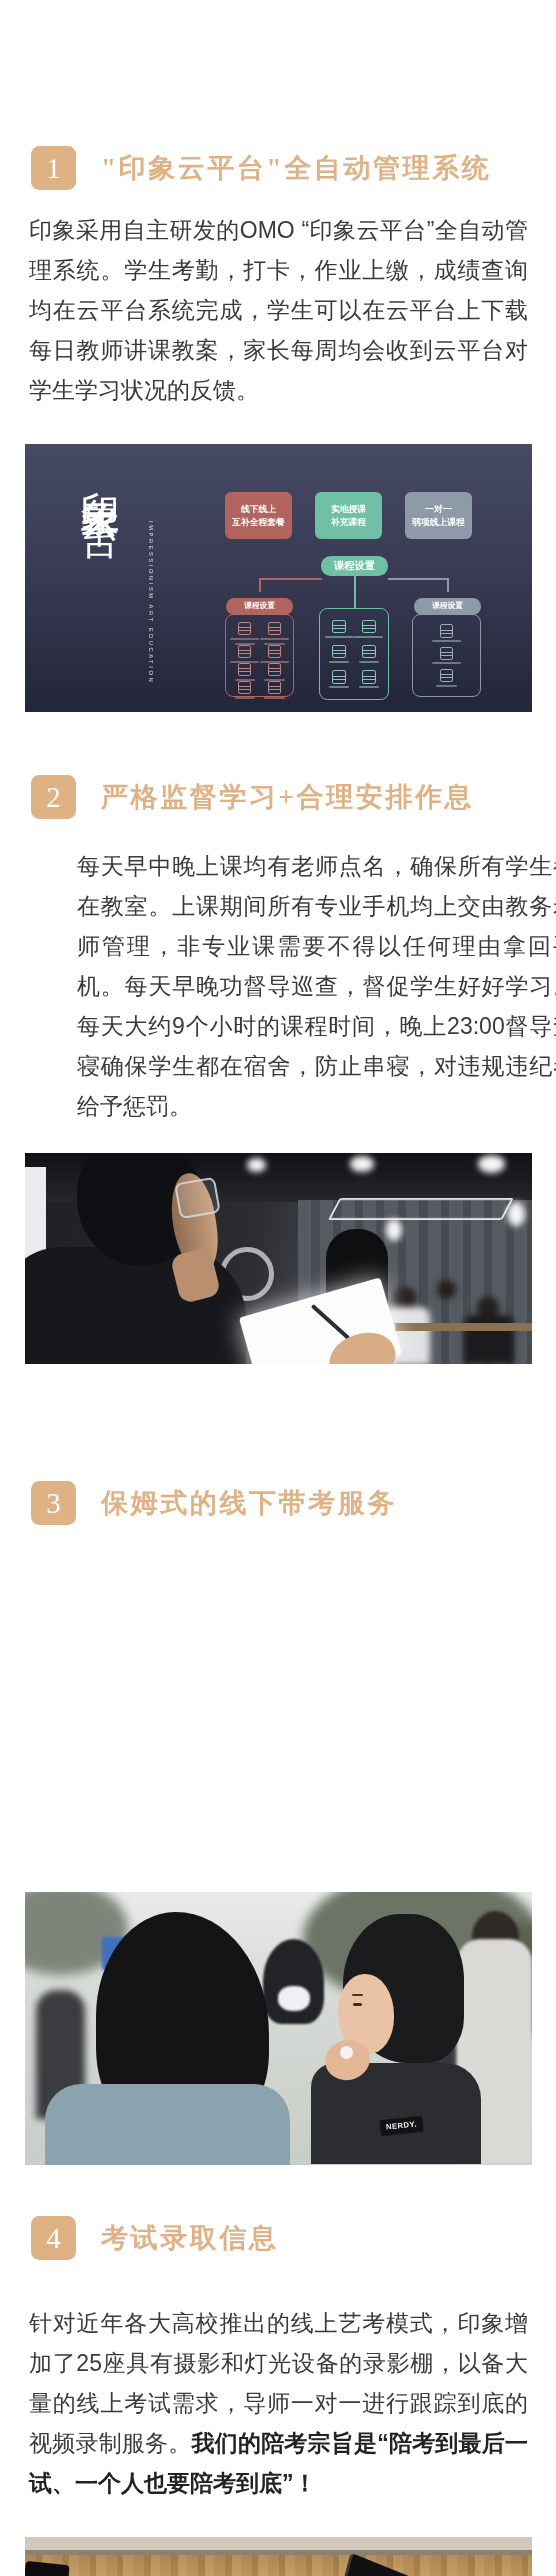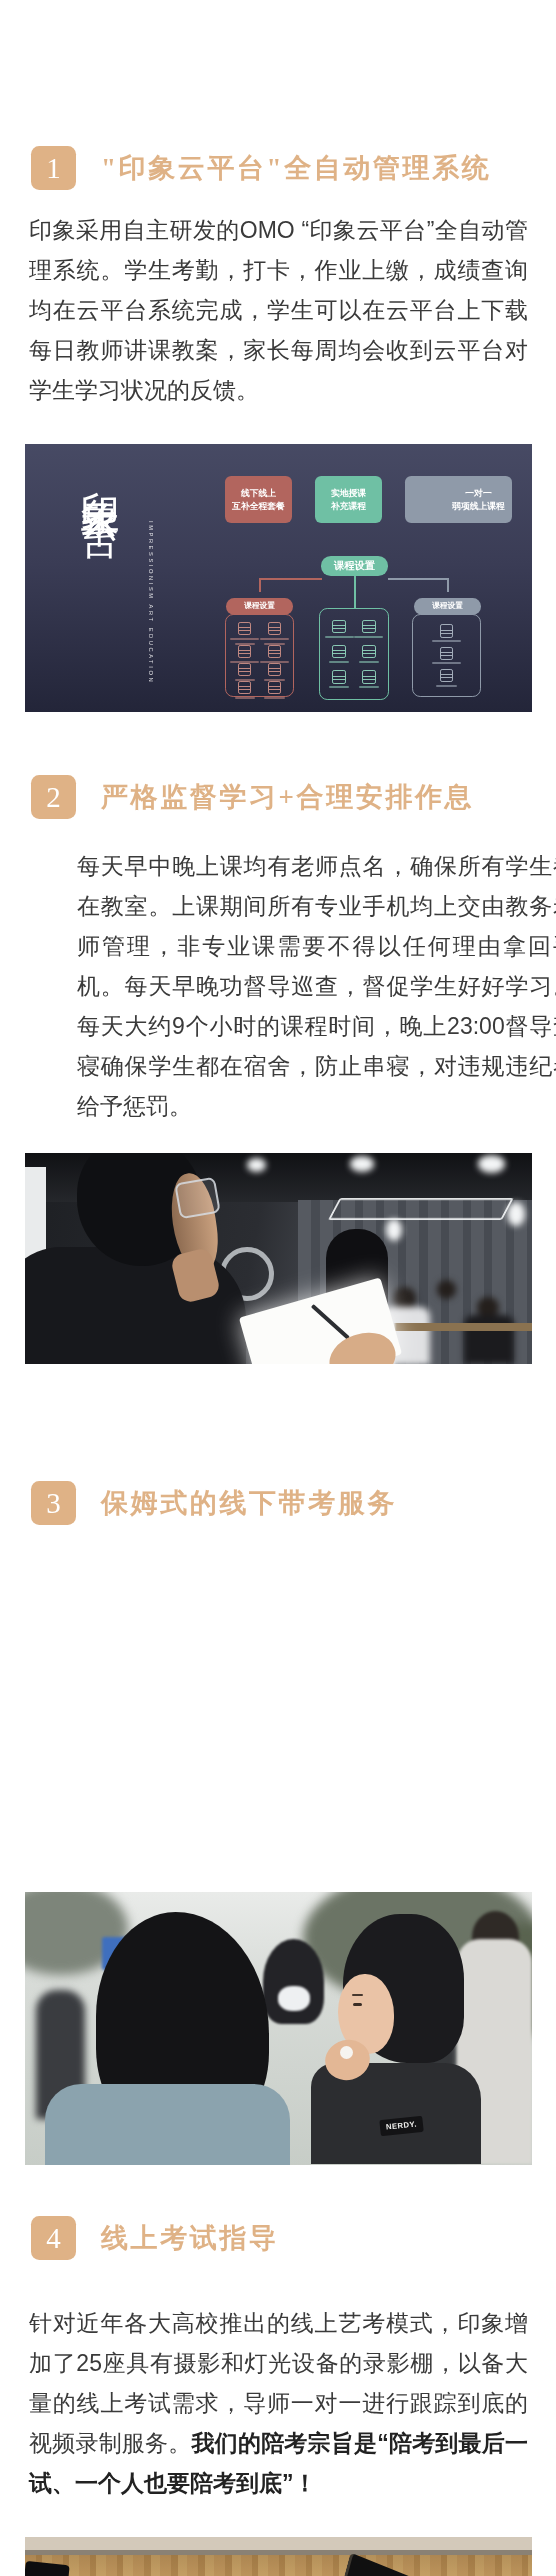--- a/index.html
+++ b/index.html
@@ -24,26 +24,26 @@
 
   
   .photo{left:25px;width:507px;overflow:hidden;}
 
   
   .img1{top:444px;height:268px;background:linear-gradient(180deg,#474a64 0%,#3a3c55 45%,#232539 100%);}
   .brand-vert{left:47px;top:15.5px;height:240px;writing-mode:vertical-rl;color:#ffffff;
     font-family:"Liberation Serif", serif;font-size:39px;letter-spacing:7.2px;line-height:57px;}
   .brand-sub{left:123px;top:77px;height:165px;writing-mode:vertical-rl;color:rgba(255,255,255,.85);
     font-size:5.7px;letter-spacing:2.6px;font-family:"Liberation Sans", sans-serif;}
-  .topbox{top:32px;width:67px;height:47px;border-radius:6.2px;color:#ffffff;
+  .topbox{top:48px;width:67px;height:47px;border-radius:6.2px;color:#ffffff;
     display:flex;flex-direction:column;align-items:center;justify-content:center;
     font-size:8.8px;font-weight:bold;line-height:12.4px;text-align:right;}
   .topbox.red{left:200px;background:#b2655e;}
   .topbox.teal{left:290px;background:#6fc0a4;}
-  .topbox.slate{left:380px;background:#8f9aa9;padding-left:40px;}
+  .topbox.slate{left:380px;background:#8f9aa9;}
   .pill{height:19.6px;border-radius:9.8px;color:#ffffff;font-size:10.3px;font-weight:bold;
     display:flex;align-items:center;justify-content:center;margin-top:7px;}
   .pill.center{left:296px;top:105px;width:67px;background:#6fc0a4;}
   .pill.small{height:16.5px;font-size:7.7px;border-radius:8.2px;}
   .pill.left{left:201px;top:147px;width:67px;background:#b2655e;}
   .pill.right{left:389px;top:147px;width:67px;background:#8f9aa9;}
   .line{position:absolute;}
   .line.red{background:#b2655e;}
   .line.teal{background:#6fc0a4;}
   .line.slate{background:#8f9aa9;}
@@ -303,21 +303,21 @@
     <div class="abs i3-jacket"></div>
     <div class="abs i3-nerdy">NERDY.</div>
     <div class="abs i3-hand"></div>
     <div class="abs i3-balm"></div>
     <div class="abs i3-hair-left"></div>
     <div class="abs i3-fleece"></div>
   </div>
 
   <div class="abs sec-header" style="top:2216px;">
     <div class="sec-badge">4</div>
-    <div class="sec-title">线上考试指导</div>
+    <div class="sec-title">考试录取信息</div>
   </div>
   <div class="abs para" style="top:2303px;">
     <span>针对近年各大高校推出的线上艺考模式，印象增加了25座具有摄影和灯光设备的录影棚，以备大量的线上考试需求，导师一对一进行跟踪到底的视频录制服务。</span><b>我们的陪考宗旨是“陪考到最后一试、一个人也要陪考到底”！</b>
   </div>
 
   <div class="abs photo img4">
     <div class="abs i4-shade"></div>
     <div class="abs i4-ceiling"></div>
     <div class="abs i4-rail"></div>
     <div class="abs i4-speaker">mam</div>

